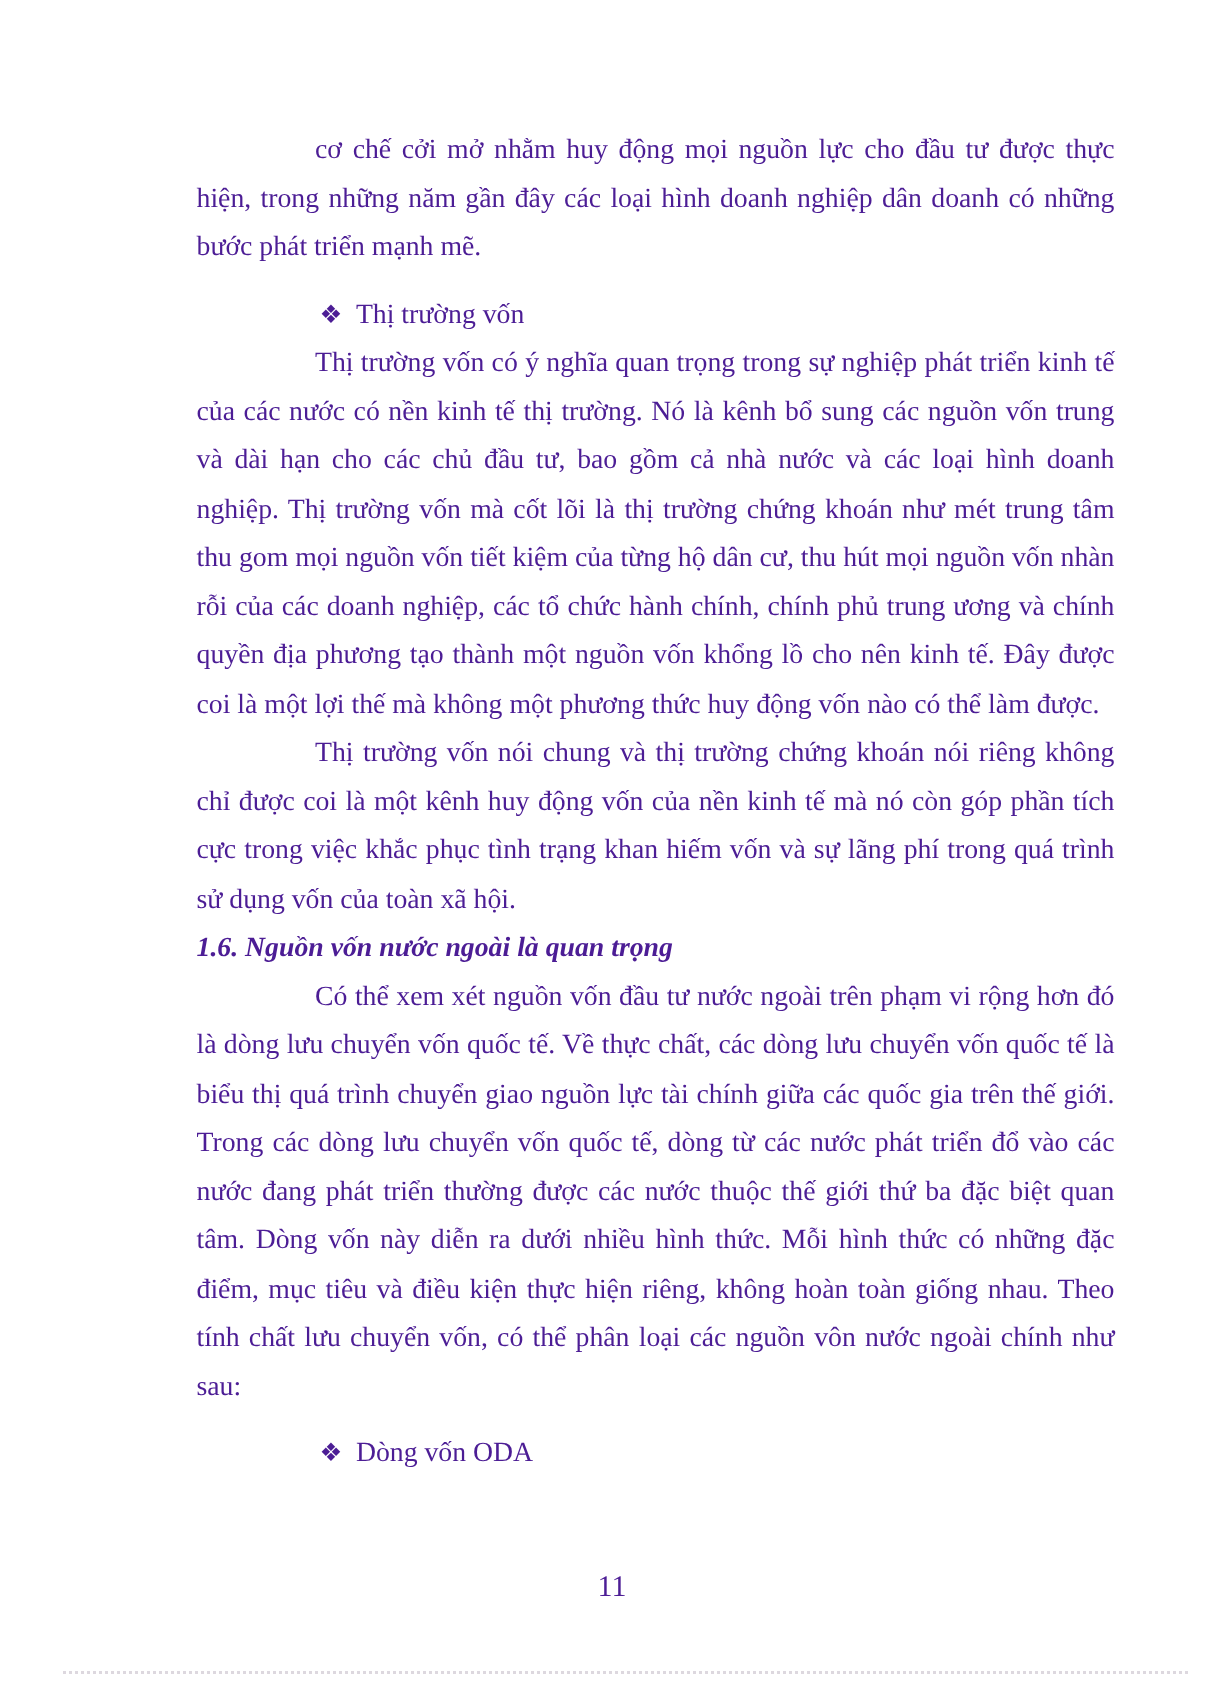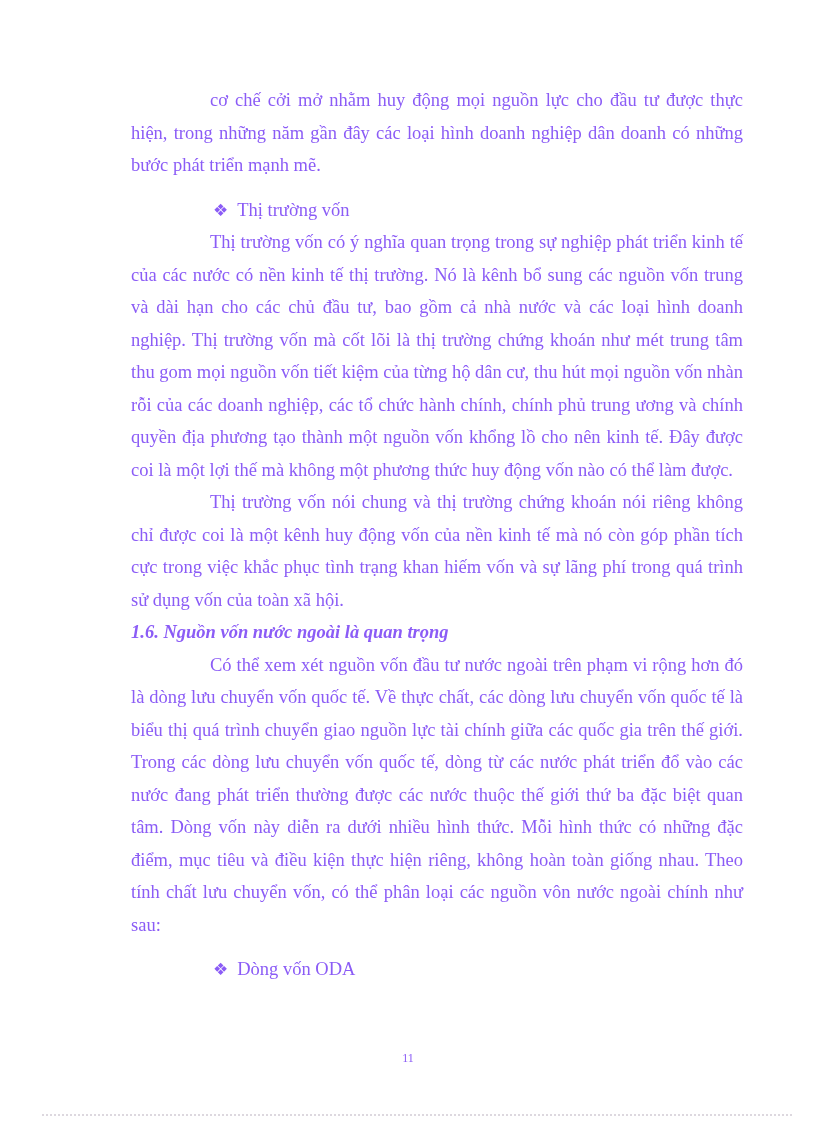--- a/index.html
+++ b/index.html
@@ -7,21 +7,21 @@
     padding: 0;
     background: #ffffff;
   }
   .page {
     position: relative;
     width: 816px;
     height: 1123px;
     background: #ffffff;
     overflow: hidden;
     font-family: "Liberation Serif", "DejaVu Serif", serif;
-    color: #8b5cf6;
+    color: #4c1d95;
   }
   .content {
     position: absolute;
     left: 131px;
     top: 84px;
     width: 612px;
     font-size: 18.5px;
     line-height: 32.5px;
     text-align: justify;
   }
@@ -46,21 +46,21 @@
     margin-right: 9px;
     font-family: "DejaVu Sans", sans-serif;
     font-size: 17px;
   }
   .page-number {
     position: absolute;
     top: 1046px;
     left: 0;
     width: 100%;
     text-align: center;
-    font-size: 12px;
+    font-size: 20px;
     line-height: 24px;
   }
   .page-edge-artifact {
     position: absolute;
     left: 42px;
     right: 24px;
     top: 1114px;
     height: 0;
     border-top: 2px dotted #d5cfd8;
     opacity: 0.8;

